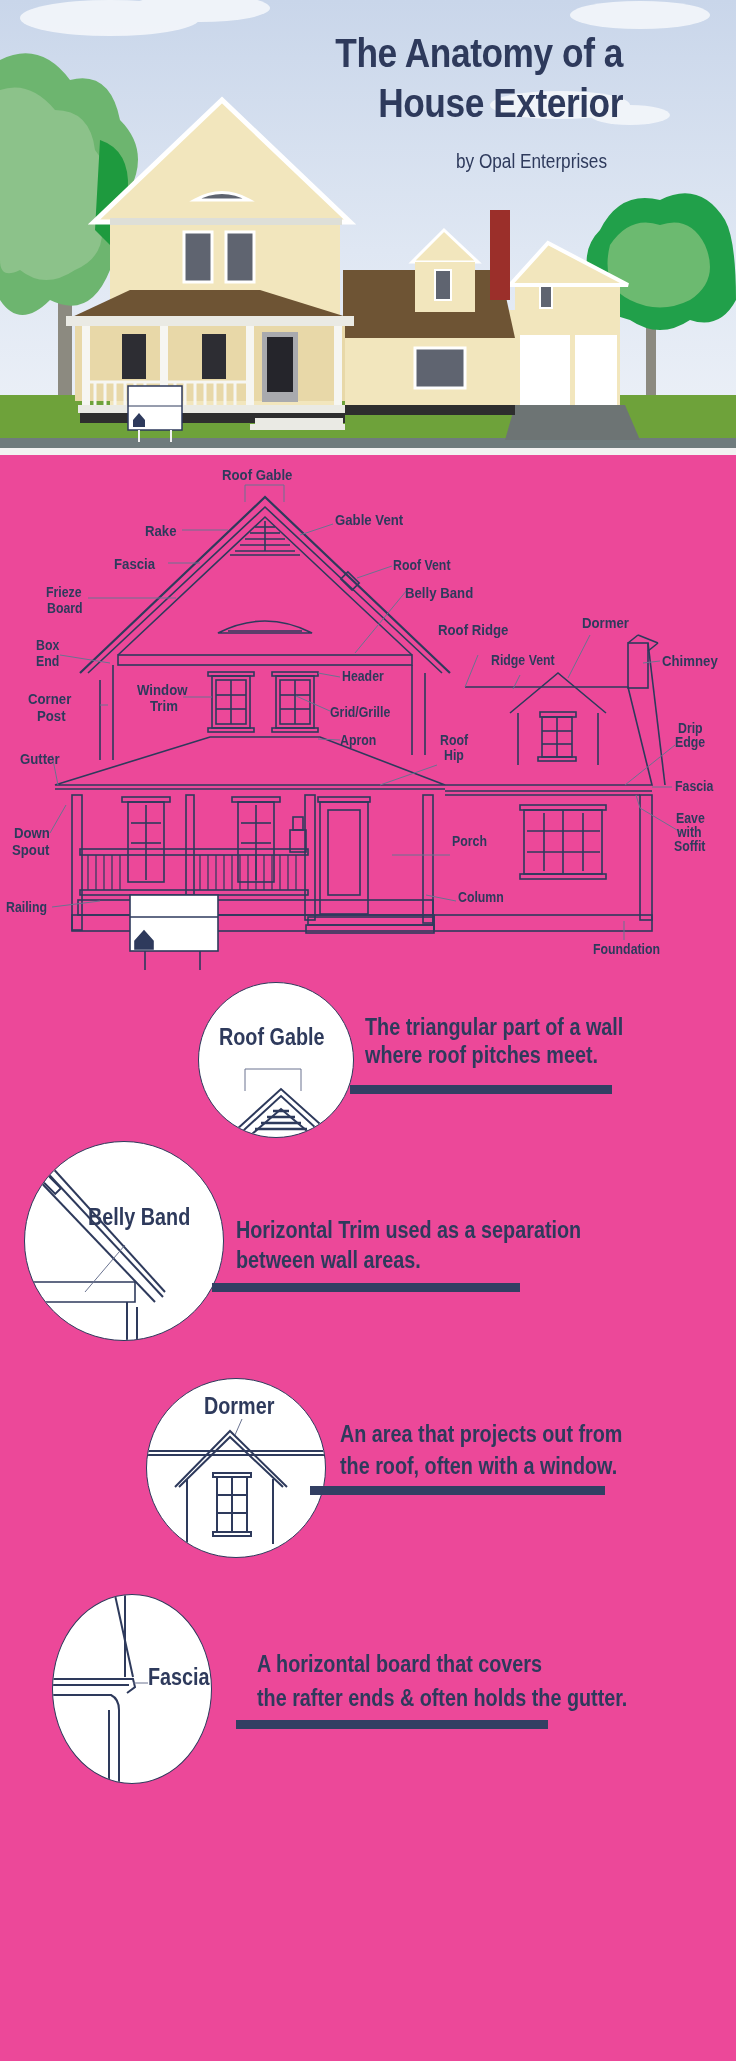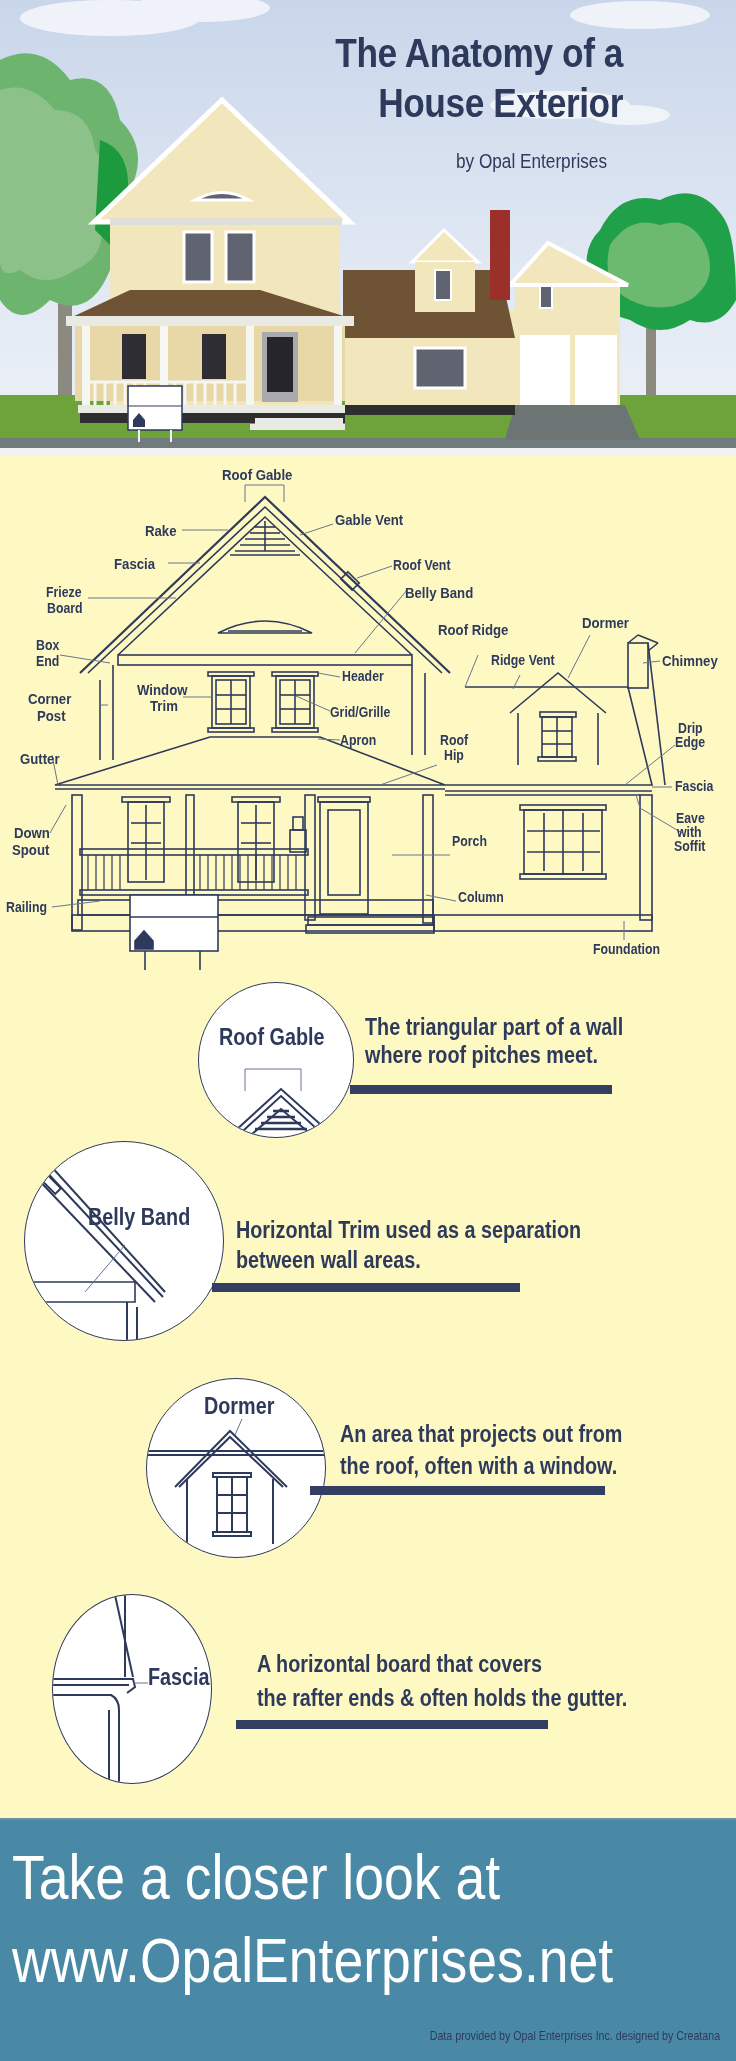--- a/index.html
+++ b/index.html
@@ -1,18 +1,18 @@
 <!DOCTYPE html>
 <html><head>
 <meta charset="utf-8">
 <style>
   * { box-sizing: border-box; margin: 0; padding: 0; }
   html, body { width: 736px; background: #ffffff; }
   body { font-family: "Liberation Sans", "DejaVu Sans", sans-serif; color: #2e3a5c; }
-  .page { position: relative; width: 736px; height: 2061px; overflow: hidden; background: #fef9c3; }
+  .page { position: relative; width: 736px; height: 2061px; overflow: hidden; background: #ec4899; }
 
   
   .hero { position: absolute; left: 0; top: 0; width: 736px; height: 455px; overflow: hidden;
           background: linear-gradient(#c9d6ea 0%, #dfe7f3 55%, #eef2f8 100%); }
   .hero svg { position: absolute; left: 0; top: 0; }
   .hero-title { position: absolute; left: 243px; top: 28px; width: 380px; text-align: right;
                 font-family: "Liberation Sans", sans-serif; font-weight: bold; color: #2e3a5c;
                 font-size: 41px; line-height: 50px; letter-spacing: -0.5px; transform: scaleX(0.86); transform-origin: right top; }
   .hero-title .l1 { display: block; }
   .hero-title .l2 { display: block; }
@@ -437,19 +437,14 @@
           <line x1="56" y1="115" x2="56" y2="190"></line>
         <line x1="80" y1="88" x2="95" y2="88" stroke-width="1" stroke="#6a7390"></line>
       </svg>
     </div>
     <span class="ctitle" style="left:148px; top:1664px;">Fascia</span>
     <span class="desc" style="left:257px; top:1650px;">A horizontal board that covers</span>
     <span class="desc" style="left:257px; top:1684px;">the rafter ends &amp; often holds the gutter.</span>
     <div class="bar" style="left:236px; top:1720px; width:312px;"></div>
   </div>
 
-  <footer class="footer">
-    <div class="cta1">Take a closer look at</div>
-    <div class="cta2">www.OpalEnterprises.net</div>
-    <div class="credit">Data provided by Opal Enterprises Inc. designed by Creatana</div>
-  </footer>
 
 </div>
 
 </body></html>

